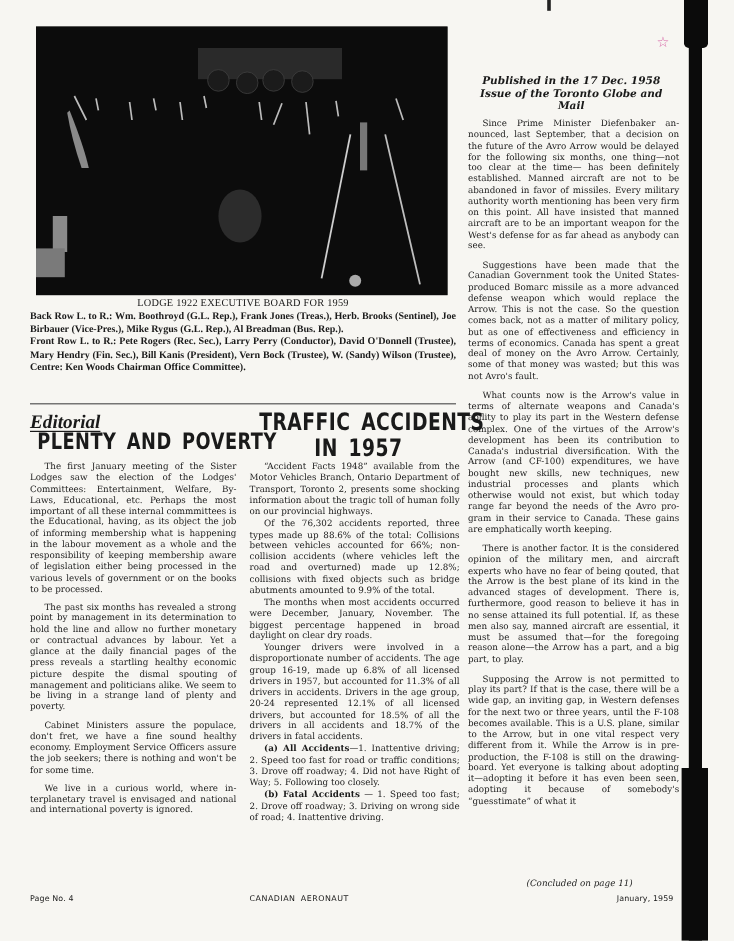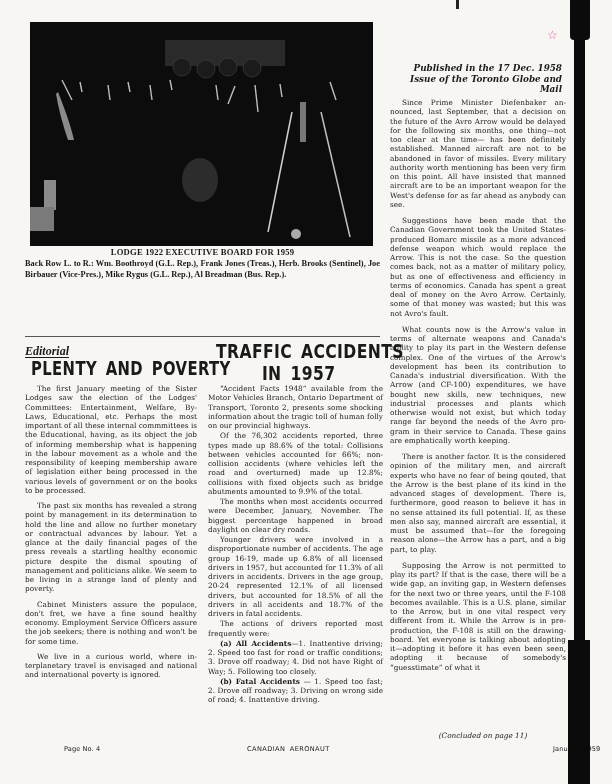--- a/index.html
+++ b/index.html
@@ -11,32 +11,32 @@
   .abs { position: absolute; }
   
   .photo {
     left: 30px; top: 22px; width: 343px; height: 224px;
     background: #0d0d0d; overflow: hidden;
   }
   .photo svg { display: block; width: 100%; height: 100%; }
   
   .cap-title {
     left: 25px; top: 247px; width: 355px; text-align: center;
-    font-family: "Liberation Serif", serif; font-weight: bold; font-size: 8.6px; letter-spacing: 0.2px;
+    font-family: "Liberation Serif", serif; font-weight: normal; font-size: 8.6px; letter-spacing: 0.2px;
   }
   .cap-body {
     left: 25px; top: 259px; width: 355px;
     font-family: "Liberation Serif", serif; font-weight: bold; font-size: 8.4px; line-height: 10.6px;
     text-align: justify;
   }
   .rule { left: 25px; top: 336px; width: 355px; height: 1px; background: #555; }
   
   .editorial-tag {
     left: 25px; top: 344px; font-family: "Liberation Serif", serif; font-style: italic; font-weight: bold;
-    font-size: 12px; text-decoration: underline; text-underline-offset: 2px;
+    font-size: 16px; text-decoration: underline; text-underline-offset: 2px;
   }
   .headline {
     font-family: "DejaVu Sans", sans-serif; font-weight: bold; transform: scaleX(0.78); transform-origin: left top;
     letter-spacing: 0.5px; white-space: nowrap;
   }
   .plenty { left: 31px; top: 357px; font-size: 19px; word-spacing: 4px; }
   .traffic { left: 216px; top: 340px; font-size: 20px; line-height: 22px; word-spacing: 4px; text-align: center; width: 212px; transform-origin: left top; }
   .col {
     font-family: "DejaVu Serif", serif; font-size: 7.3px; line-height: 9.25px; text-align: justify;
     hyphens: manual;
@@ -46,29 +46,29 @@
   .col-mid { left: 208px; top: 384px; width: 175px; }
   .col-mid p { margin: 0 0 1px 0; text-indent: 12px; }
   .col-right { left: 390px; top: 98px; width: 176px; }
   .col-right p { margin: 0 0 7px 0; }
   .road-title {
     left: 385px; top: 13px; width: 190px; text-align: center;
     font-family: "DejaVu Sans", sans-serif; font-size: 22.5px; line-height: 24px; letter-spacing: 0.4px;
   }
   .road-title span { display: inline-block; transform: scaleX(0.9); }
   .road-sub {
-    left: 390px; top: 63px; width: 172px; text-align: right;
+    left: 390px; top: 63px; width: 172px; text-align: center;
     font-family: "DejaVu Serif", serif; font-style: italic; font-size: 8.8px; line-height: 10.5px; font-weight: bold;
   }
   .star { left: 547px; top: 28px; color: #d86aa8; font-size: 12px; }
   .concluded {
     left: 395px; top: 731px; width: 176px; text-align: center; font-style: italic; font-size: 7.3px;
   }
   .footer {
-    font-family: "DejaVu Sans", sans-serif; font-size: 6.6px; top: 745px; letter-spacing: 0.1px; margin-left: 39px;
+    font-family: "DejaVu Sans", sans-serif; font-size: 6.6px; top: 745px; letter-spacing: 0.1px;
   }
   .f-left { left: 25px; }
   .f-mid { left: 208px; letter-spacing: 0.4px; word-spacing: 2px; }
   .f-right { left: 514px; }
   .black-bar { left: 574px; top: 0; width: 11px; height: 784px; background: #0b0b0b; }
   .black-bar-top { left: 570px; top: 0; width: 20px; height: 40px; background: #0b0b0b; border-radius: 0 0 4px 4px; }
   .black-bar-bot { left: 568px; top: 640px; width: 22px; height: 144px; background: #0b0b0b; }
   .speck { left: 185px; top: 0px; width: 3px; height: 9px; background: #222; }
 </style>
 </head>
@@ -104,20 +104,21 @@
     <ellipse cx="170" cy="158" rx="18" ry="22" fill="#2c2c2c"></ellipse>
     <rect x="14" y="158" width="12" height="30" fill="#8a8a8a"></rect>
     <rect x="0" y="185" width="24" height="24" fill="#7a7a7a"></rect>
     <circle cx="266" cy="212" r="5" fill="#aaa"></circle>
   </svg>
 </div>
 
 <div class="abs cap-title">LODGE 1922 EXECUTIVE BOARD FOR 1959</div>
 <div class="abs cap-body">
   <div>Back Row L. to R.: Wm. Boothroyd (G.L. Rep.), Frank Jones (Treas.), Herb. Brooks (Sentinel), Joe Birbauer (Vice-Pres.), Mike Rygus (G.L. Rep.), Al Breadman (Bus. Rep.).</div>
+  <div>Front Row L. to R.: Pete Rogers (Rec. Sec.), Larry Perry (Conductor), David O'Donnell (Trustee), Mary Hendry (Fin. Sec.), Bill Kanis (President), Vern Bock (Trustee), W. (Sandy) Wilson (Trustee), Centre: Ken Woods Chairman Office Committee).</div>
 </div>
 <div class="abs rule"></div>
 
 <div class="abs editorial-tag">Editorial</div>
 <div class="abs headline plenty">PLENTY AND POVERTY</div>
 <div class="abs col col-left">
   <p>The first January meeting of the Sister Lodges saw the election of the Lodges' Committees: Entertainment, Welfare, By-Laws, Educational, etc. Perhaps the most important of all these internal commmittees is the Educational, having, as its object the job of inform­ing membership what is happening in the labour movement as a whole and the responsibility of keeping membership aware of legislation either being pro­cessed in the various levels of govern­ment or on the books to be processed.</p>
   <p>The past six months has revealed a strong point by management in its de­termination to hold the line and allow no further monetary or contractual ad­vances by labour. Yet a glance at the daily financial pages of the press re­veals a startling healthy economic pic­ture despite the dismal spouting of management and politicians alike. We seem to be living in a strange land of plenty and poverty.</p>
   <p>Cabinet Ministers assure the populace, don't fret, we have a fine sound healthy economy. Employment Service Officers assure the job seekers; there is nothing and won't be for some time.</p>
   <p>We live in a curious world, where in­terplanetary travel is envisaged and na­tional and international poverty is ignored.</p>
@@ -125,21 +126,20 @@
 
 <div class="abs headline traffic">
   <div>TRAFFIC ACCIDENTS</div>
   <div>IN 1957</div>
 </div>
 <div class="abs col col-mid">
   <p>“Accident Facts 1948” available from the Motor Vehicles Branch, Ontario De­partment of Transport, Toronto 2, pre­sents some shocking information about the tragic toll of human folly on our provincial highways.</p>
   <p>Of the 76,302 accidents reported, three types made up 88.6% of the total: Col­lisions between vehicles accounted for 66%; non-collision accidents (where vehicles left the road and overturned) made up 12.8%; collisions with fixed ob­jects such as bridge abutments amount­ed to 9.9% of the total.</p>
   <p>The months when most accidents oc­curred were December, January, Novem­ber. The biggest percentage happened in broad daylight on clear dry roads.</p>
   <p>Younger drivers were involved in a disproportionate number of accidents. The age group 16-19, made up 6.8% of all licensed drivers in 1957, but account­ed for 11.3% of all drivers in accidents. Drivers in the age group, 20-24 repre­sented 12.1% of all licensed drivers, but accounted for 18.5% of all the drivers in all accidents and 18.7% of the drivers in fatal accidents.</p>
-  <p>The actions of drivers reported most frequently were:</p>
   <p><b>(a) All Accidents</b><span>—1. Inattentive driv­ing; 2. Speed too fast for road or traffic conditions; 3. Drove off roadway; 4. Did not have Right of Way; 5. Following too closely.</span></p>
   <p><b>(b) Fatal Accidents</b><span> — 1. Speed too fast; 2. Drove off roadway; 3. Driving on wrong side of road; 4. Inattentive driving.</span></p>
 </div>
 
 <div class="abs road-title">
 </div>
 <div class="abs star">☆</div>
 <div class="abs road-sub">Published in the 17 Dec. 1958 Issue of the Toronto Globe and Mail</div>
 <div class="abs col col-right">
   <p style="text-indent:12px">Since Prime Minister Diefenbaker an­nounced, last September, that a decision on the future of the Avro Arrow would be delayed for the following six months, one thing—not too clear at the time— has been definitely established. Manned aircraft are not to be abandoned in favor of missiles. Every military authority worth mentioning has been very firm on this point. All have insisted that manned aircraft are to be an important weapon for the West's defense for as far ahead as anybody can see.</p>

